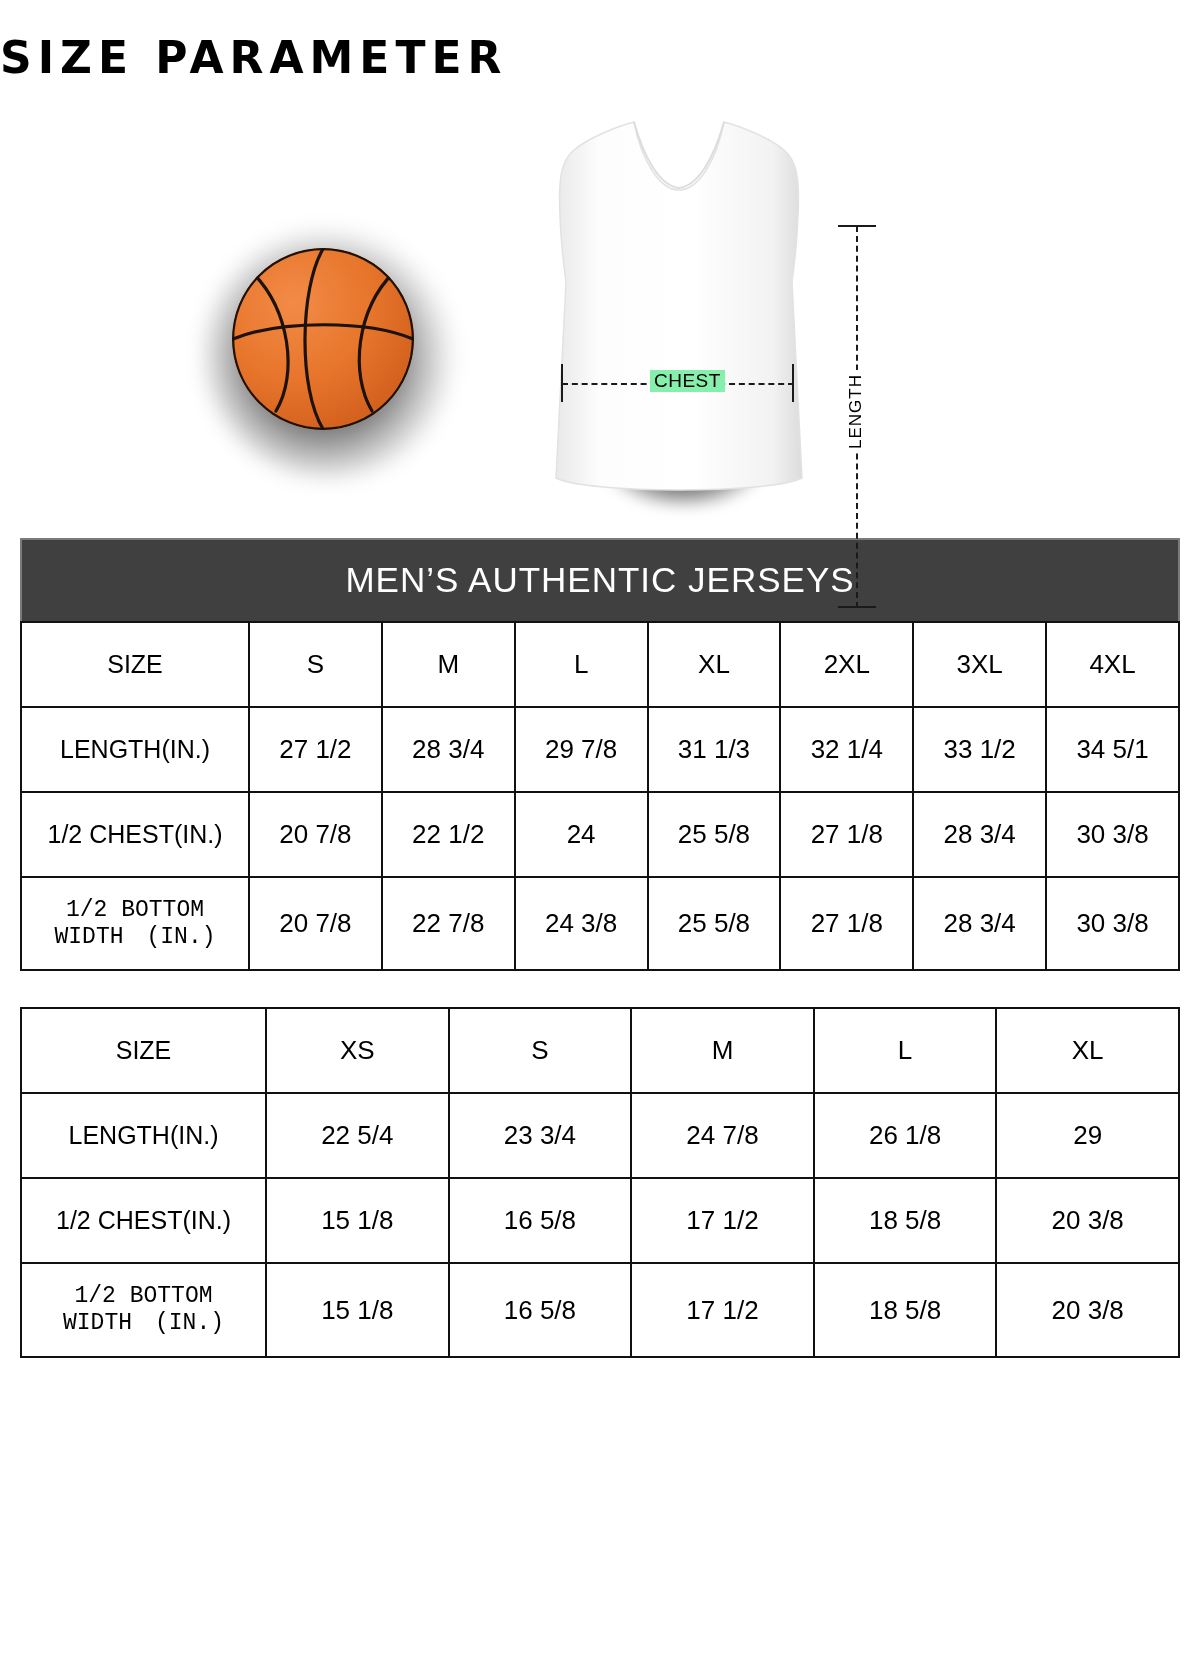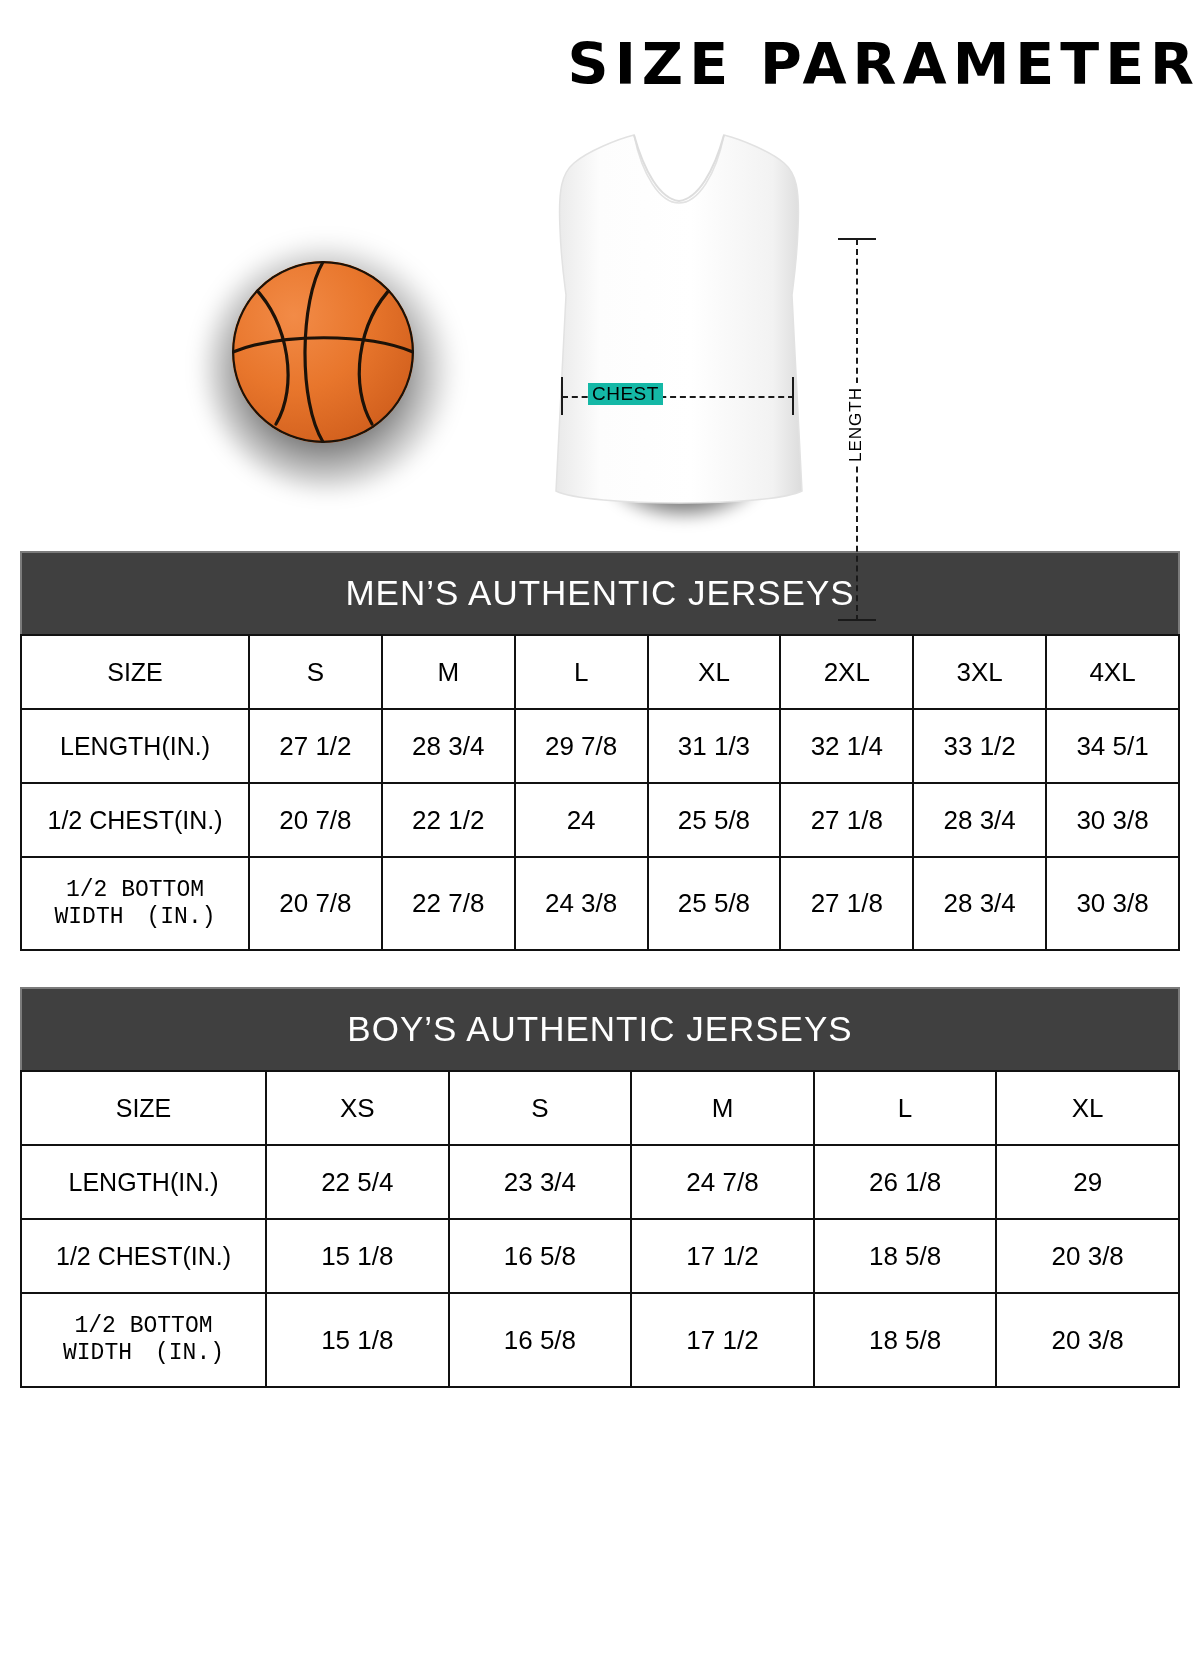--- a/index.html
+++ b/index.html
@@ -13,24 +13,24 @@
   .page {
     position: relative;
     width: 1200px;
     height: 1675px;
     background: #fff;
     overflow: hidden;
   }
 
   
   .title {
-    text-align: right;
+    text-align: left;
     font-family: "DejaVu Sans", sans-serif;
     font-weight: bold;
-    font-size: 57px;
+    font-size: 44px;
     letter-spacing: 6px;
     padding-top: 36px;
     line-height: 1;
   }
 
   
   .illustration {
     position: relative;
     height: 440px;
     margin-top: 18px;
@@ -74,25 +74,25 @@
     position: absolute;
     left: 52px; top: 320px;
     width: 168px; height: 84px;
     background: radial-gradient(ellipse at 50% 40%, rgba(0,0,0,0.85) 0%, rgba(0,0,0,0.45) 45%, rgba(0,0,0,0) 72%);
     filter: blur(6px);
   }
   .jersey-svg { position: absolute; left: 0; top: 0; }
 
   .chest-label {
     position: absolute;
-    left: 588px;
+    left: 650px;
     top: 272px;
     font-size: 19px;
     letter-spacing: 0.5px;
-    background: #14b8a6;
+    background: #86efac;
     padding: 0 4px;
   }
   .length-label {
     position: absolute;
     left: 846px;
     top: 272px;
     font-size: 17px;
     letter-spacing: 1px;
     writing-mode: vertical-rl;
     text-orientation: mixed;
@@ -133,21 +133,21 @@
   }
   table {
     border-collapse: collapse;
     width: 100%;
     table-layout: fixed;
   }
   table td {
     border: 2px solid #111;
     text-align: center;
     font-size: 26px;
-    height: 74px;
+    height: 85px;
     padding: 19px 2px;
     white-space: nowrap;
     margin-top: 29px;
   }
   table td.rowhead {
     font-size: 25px;
   }
   table td.two-line {
     font-size: 23px;
     line-height: 1.16;
@@ -267,21 +267,20 @@
           <td>25  5/8</td>
           <td>27  1/8</td>
           <td>28  3/4</td>
           <td>30  3/8</td>
         </tr>
       </tbody>
     </table>
   </div>
 
   <div class="table-block">
-    <div class="tbl-header">BOY’S AUTHENTIC JERSEYS</div>
     <table class="boys">
       <colgroup>
         <col class="c0">
           <col>
           <col>
           <col>
           <col>
           <col>
       </colgroup>
       <tbody>

